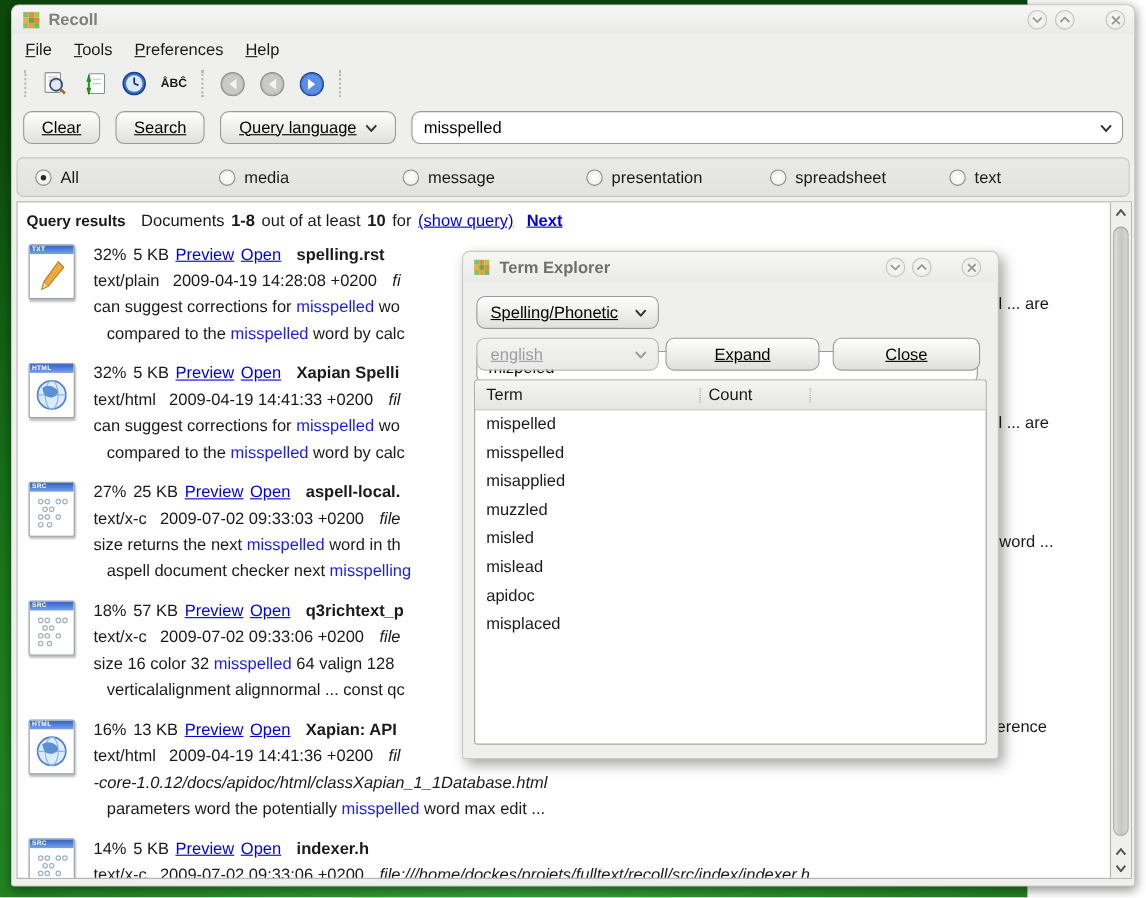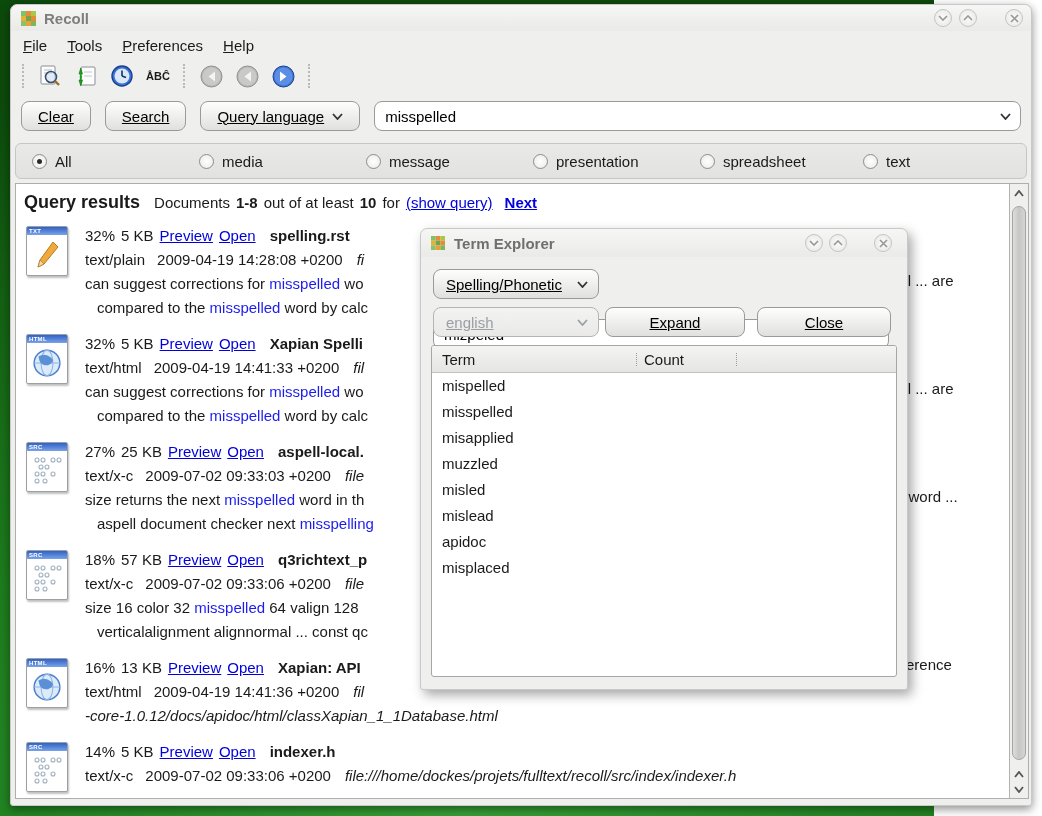--- a/index.html
+++ b/index.html
@@ -47,21 +47,21 @@
   .radio { width:15px; height:15px; border-radius:50%; border:1px solid #8d8d8b;
     background:radial-gradient(#ffffff,#e9e9e7); position:relative; flex:0 0 auto; }
   .radio.checked::after { content:""; position:absolute; left:4px; top:4px; width:5px; height:5px;
     border-radius:50%; background:#2b2b2b; }
 
   
   .results-outer { position:absolute; left:4px; right:2px; top:178px; bottom:6px;
     background:#fff; border:1px solid #aeaeac; display:flex; }
   .results-content { flex:1; overflow:hidden; padding:2px 0 0 6px; position:relative; }
   .results-header { padding:6px 0 6px 2px; display:flex; align-items:baseline; gap:6px; white-space:nowrap; }
-  .results-header .qr-title { font-size:18px; font-weight:bold; margin-right:8px; }
+  .results-header .qr-title { font-size:14px; font-weight:bold; margin-right:8px; }
   .b { font-weight:bold; }
   a.link, .link { color:#0000dd; text-decoration:underline; cursor:pointer; }
   .hl { color:#1c1cee; }
   .it { font-style:italic; }
 
   .result-row { position:relative; display:flex; padding:5px 0 7px 0; }
   .doc-icon-wrap { width:63px; flex:0 0 auto; padding-top:2px; }
   .doc-icon { width:42px; height:50px; margin-left:4px; background:#fff; border:1px solid #9aa0a4;
     border-radius:2px; box-shadow:1px 2px 2px rgba(0,0,0,.25); position:relative; overflow:hidden; }
   .doc-band { height:8px; background:linear-gradient(#2f62c8,#7aa2e6); color:#fff; font-size:6px;
@@ -389,20 +389,21 @@
                     <line x1="2" y1="14" x2="26" y2="14" stroke="#8fb4e4"></line>
                     <path d="M6 8 Q12 4 18 9 Q22 13 15 16 Q9 17 7 12 Z" fill="#5b8fd6"></path>
                   </svg>
                 </div>
           </div>
             </div>
           <div class="rlines">
             <div class="l1"><span>16%</span><span>13 KB</span><span class="link">Preview</span><span class="link">Open</span><span class="rtitle">Xapian: API</span></div>
             <div class="l2"><span class="mime">text/html</span><span>2009-04-19 14:41:36 +0200</span><span class="it urlfrag">fil</span></div>
             <div class="l3 it"><span>-core-1.0.12/docs/apidoc/html/classXapian_1_1Database.html</span></div>
+            <div class="l4"><span>parameters word the potentially </span><span class="hl">misspelled</span><span> word max edit ...</span></div>
           </div>
           <span class="title-frag">erence</span>
         </div>
 
         <div class="result-row">
           <div class="doc-icon-wrap">
               <div class="doc-icon">
             <div class="doc-band"><span>SRC</span></div>
             <div class="doc-body">
                   <svg width="30" height="32" viewBox="0 0 30 32">

